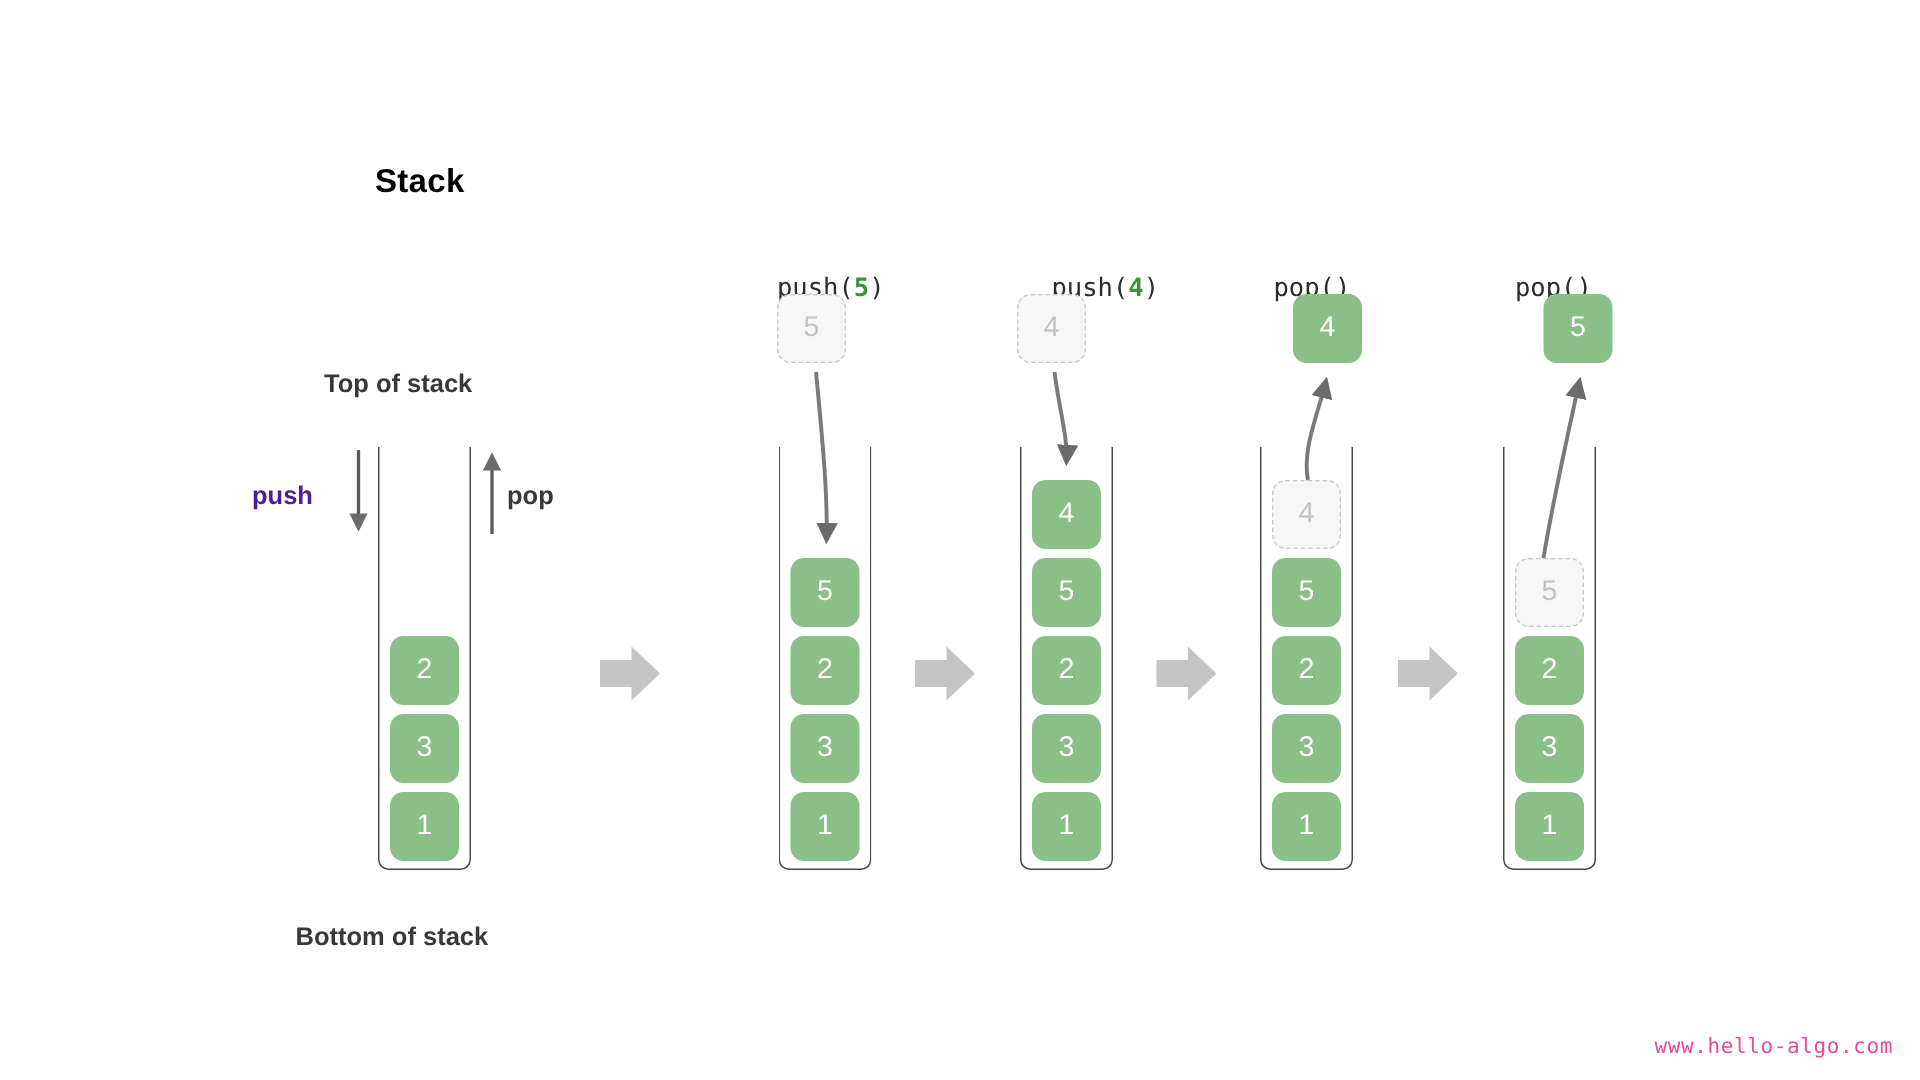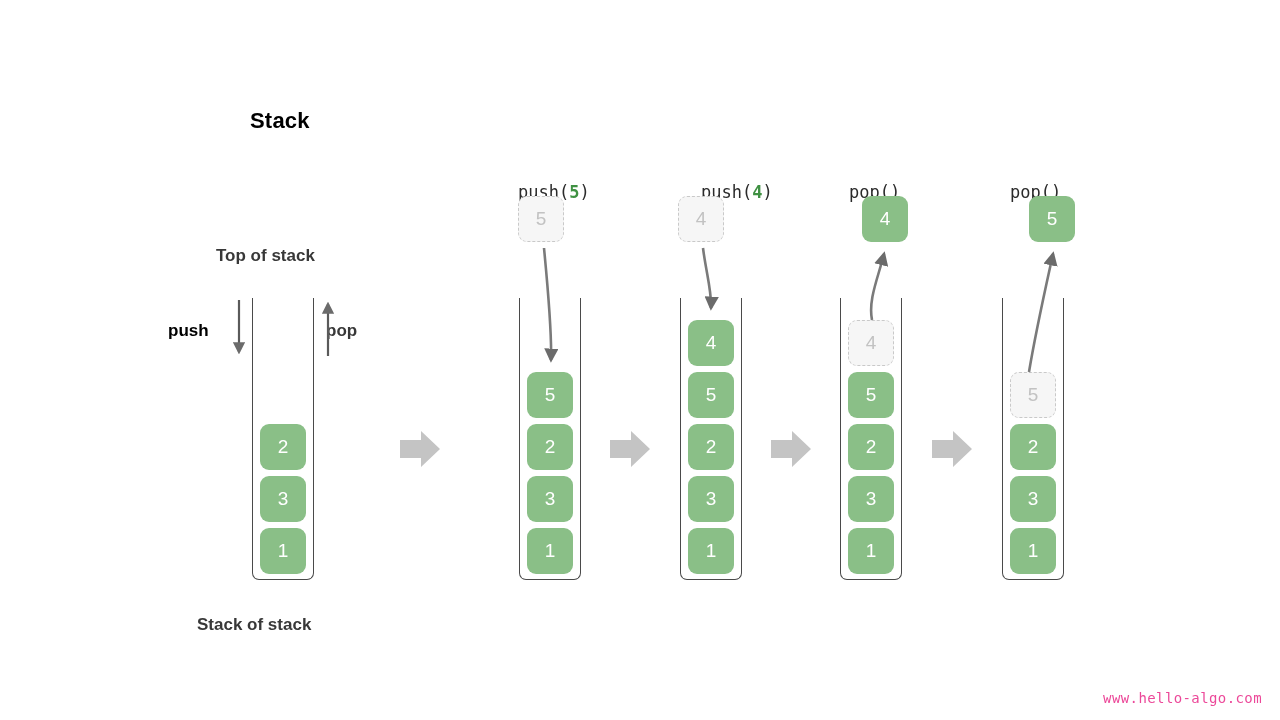--- a/index.html
+++ b/index.html
@@ -45,24 +45,24 @@
     top: 615px;
     font-size: 17px;
     font-weight: bold;
     color: #383838;
   }
   .label-push {
     left: 168px;
     top: 321px;
     font-size: 17px;
     font-weight: bold;
-    color: #000000;
+    color: #4c1d95;
   }
   .label-pop {
-    left: 326px;
+    left: 338px;
     top: 321px;
     font-size: 17px;
     font-weight: bold;
     color: #383838;
   }
 
   
   .op-caption {
     font-family: "DejaVu Sans Mono", monospace;
     font-size: 17px;
@@ -126,21 +126,21 @@
   }
 </style>
 </head>
 <body>
 
 <div class="canvas">
 
   <div class="abs title-stack">Stack</div>
 
   <div class="abs label-top">Top of stack</div>
-  <div class="abs label-bottom">Stack of stack</div>
+  <div class="abs label-bottom">Bottom of stack</div>
   <div class="abs label-push">push</div>
   <div class="abs label-pop">pop</div>
 
   <div class="abs op-caption" style="left:518px">
     <span>push(</span><span class="arg">5</span><span>)</span>
   </div>
   <div class="abs op-caption" style="left:701px">
     <span>push(</span><span class="arg">4</span><span>)</span>
   </div>
   <div class="abs op-caption" style="left:849px">

